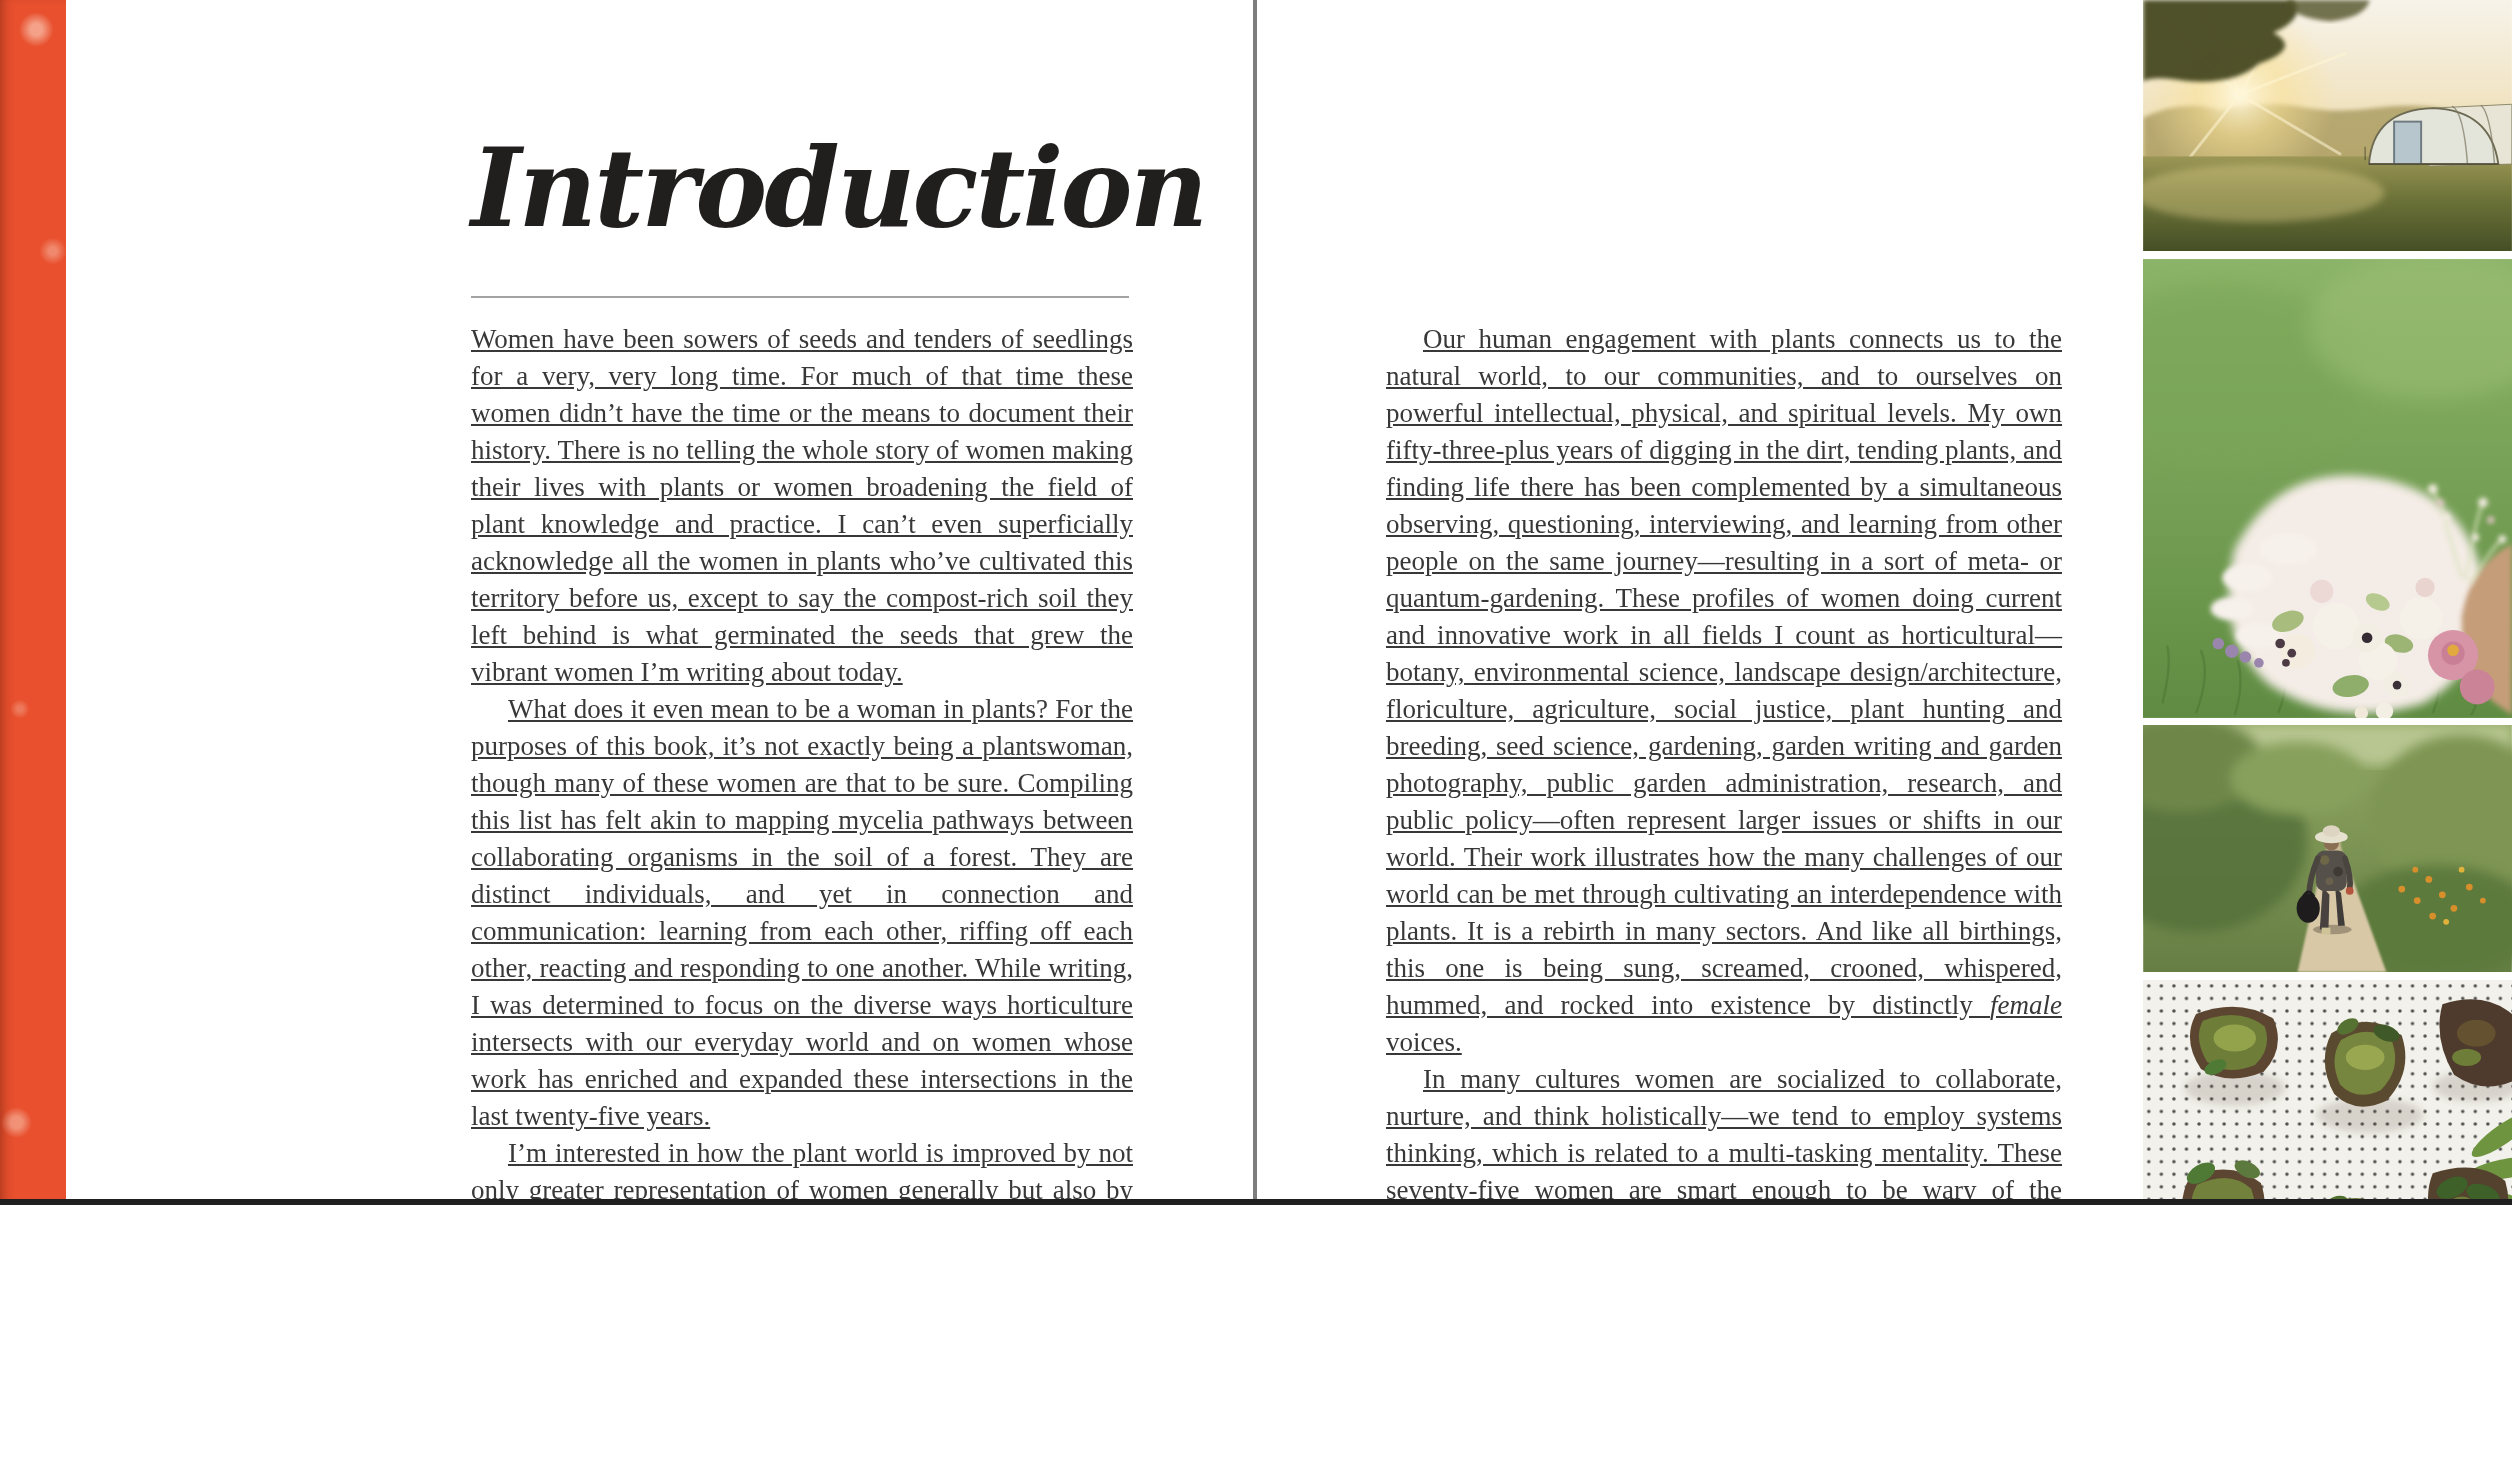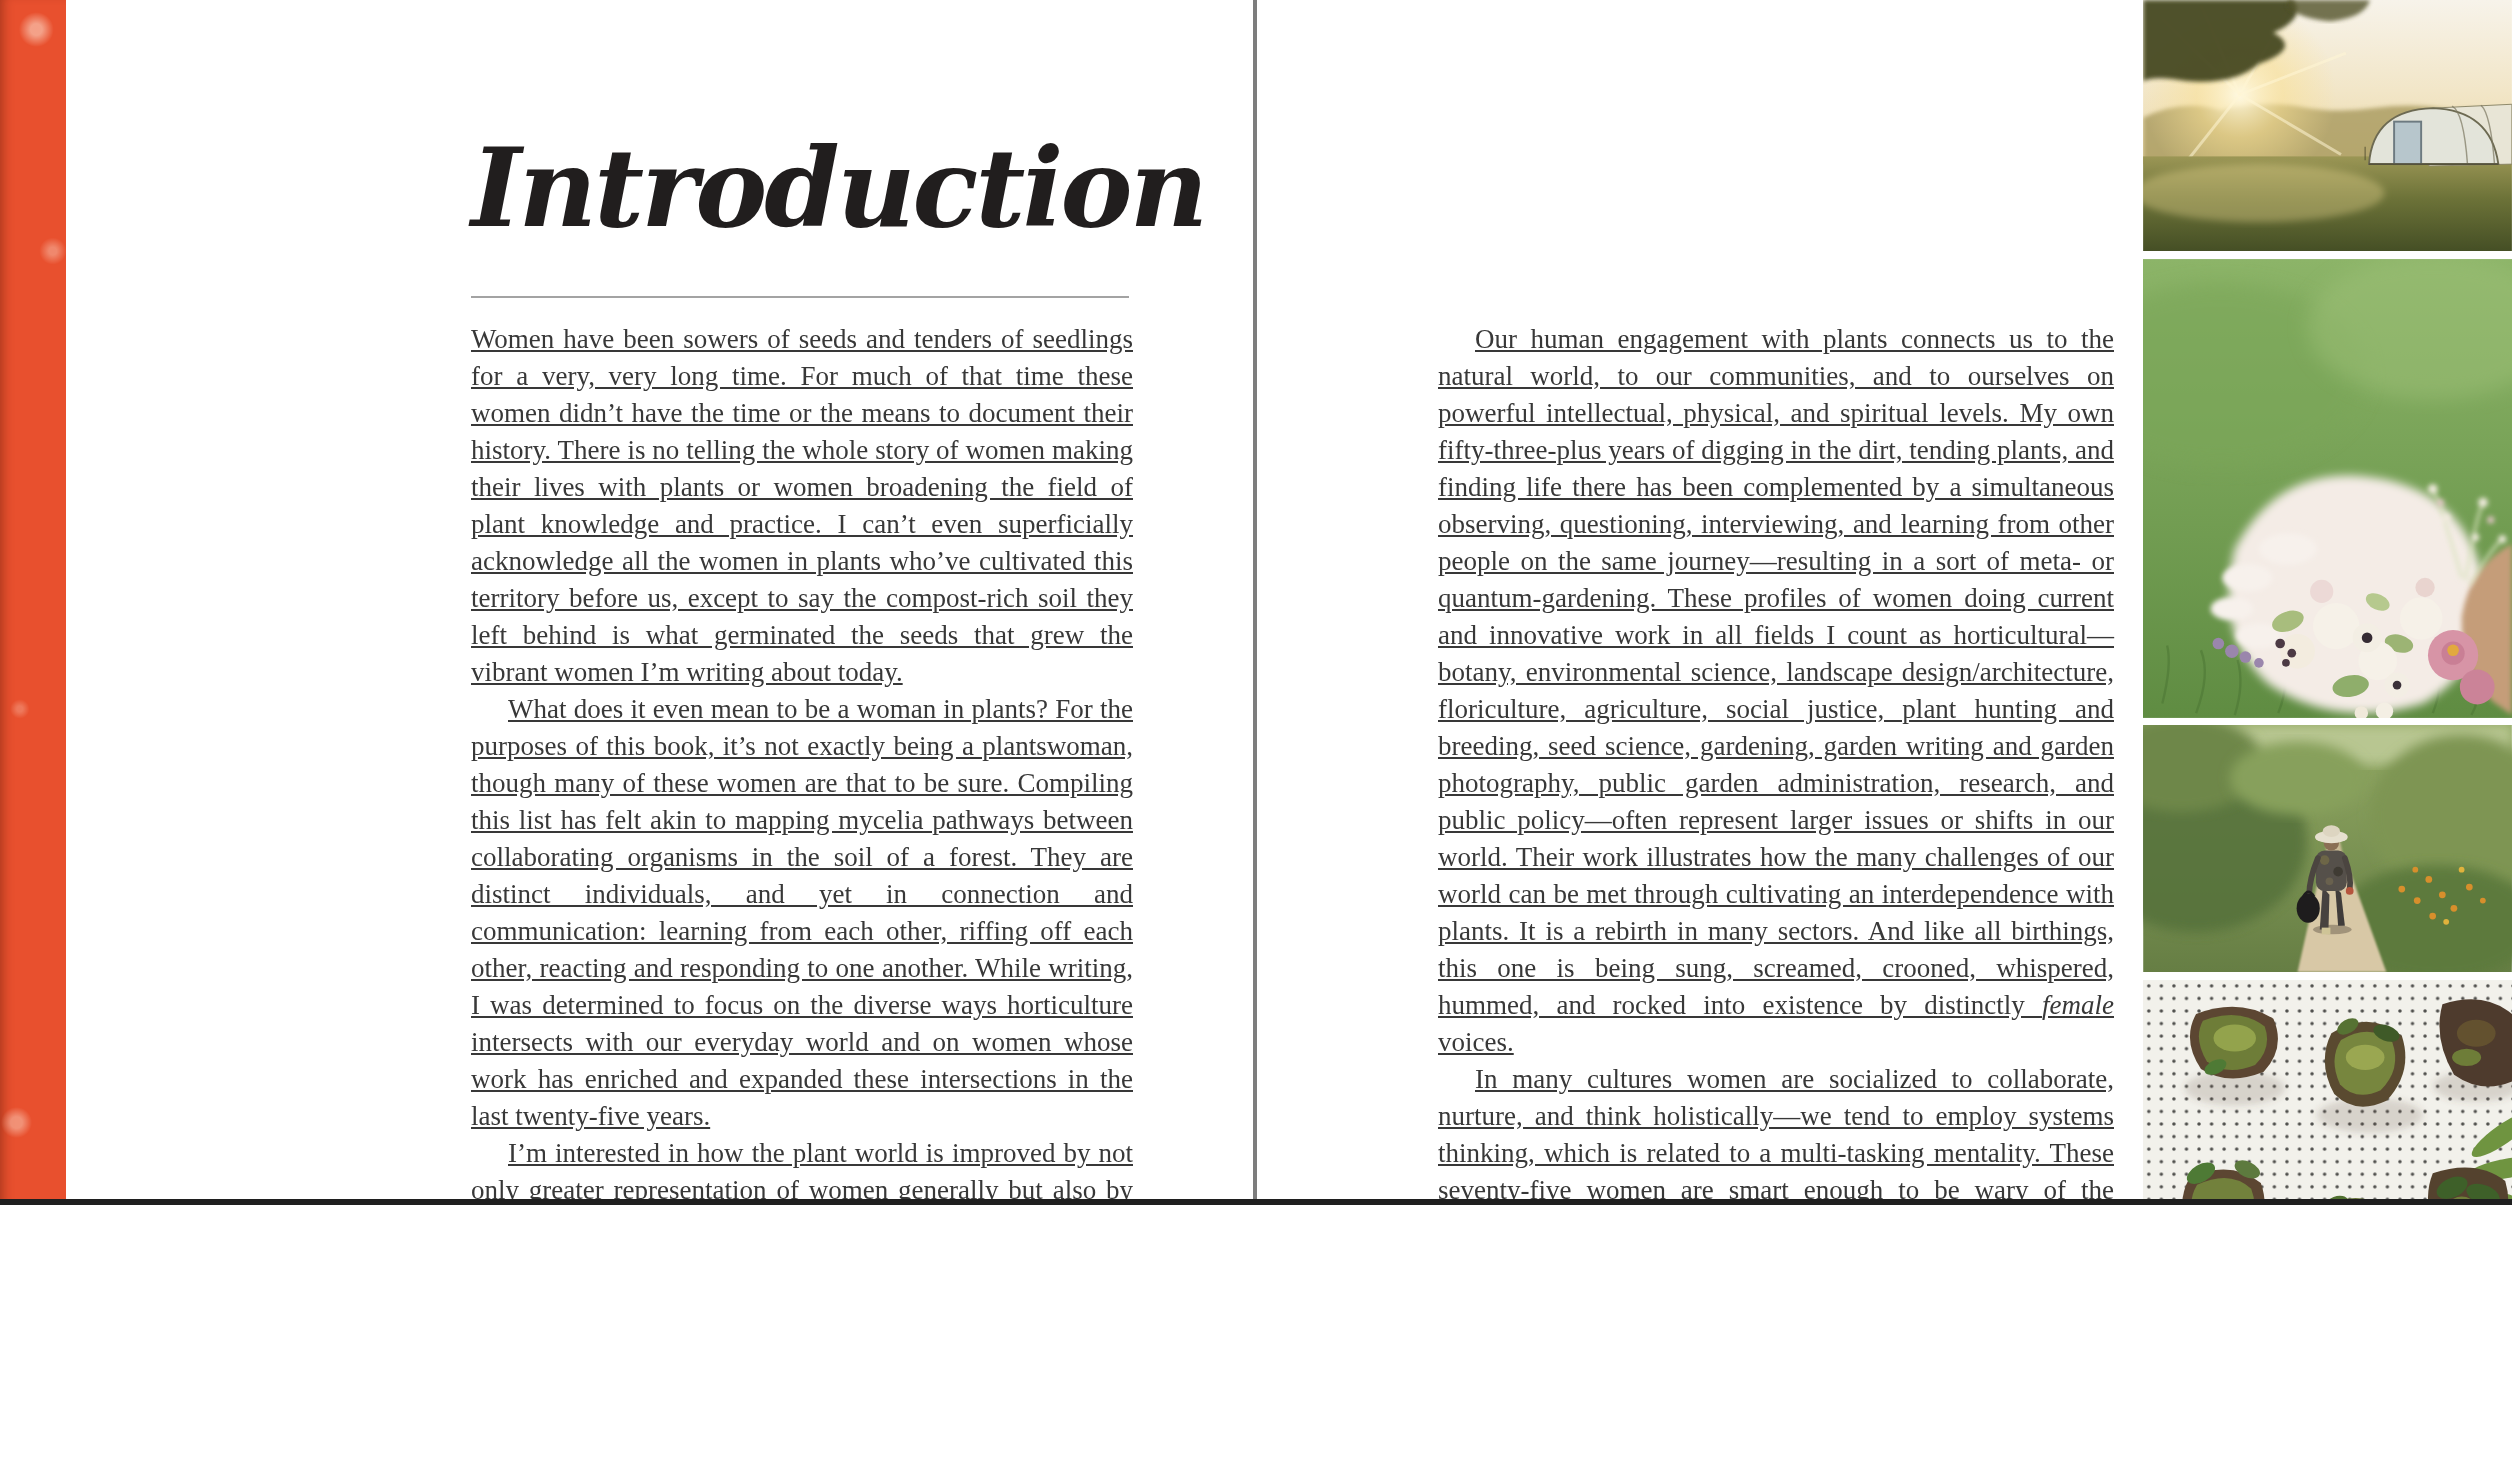--- a/index.html
+++ b/index.html
@@ -48,21 +48,21 @@
     position:absolute;left:471px;top:296px;width:658px;height:1.9px;
     background:#a3a3a3;
   }
   
   .col{
     position:absolute;top:321px;
     font-size:27px;line-height:37px;color:#383838;
     text-align:justify;
   }
   .col-left{left:471px;width:662px;}
-  .col-right{left:1438px;width:676px;}
+  .col-right{left:1386px;width:676px;}
   .col p{margin:0;text-indent:37px;text-decoration:underline;}
   .col p.no-indent{text-indent:0;}
   .col i{font-style:italic;}
   
   .folio{
     position:absolute;left:126px;top:1413px;
     font-size:22px;font-weight:700;color:#222;
     font-family:"Liberation Serif", serif;
   }
   

